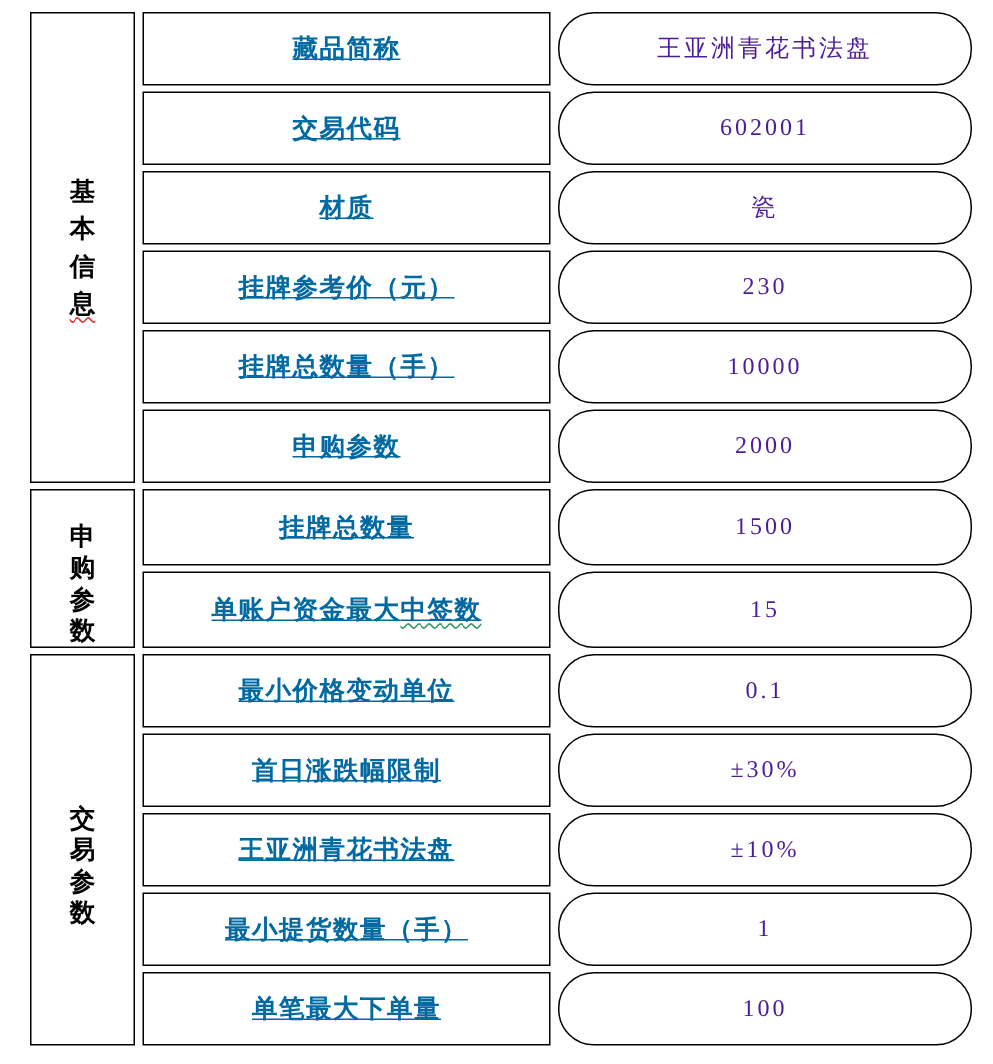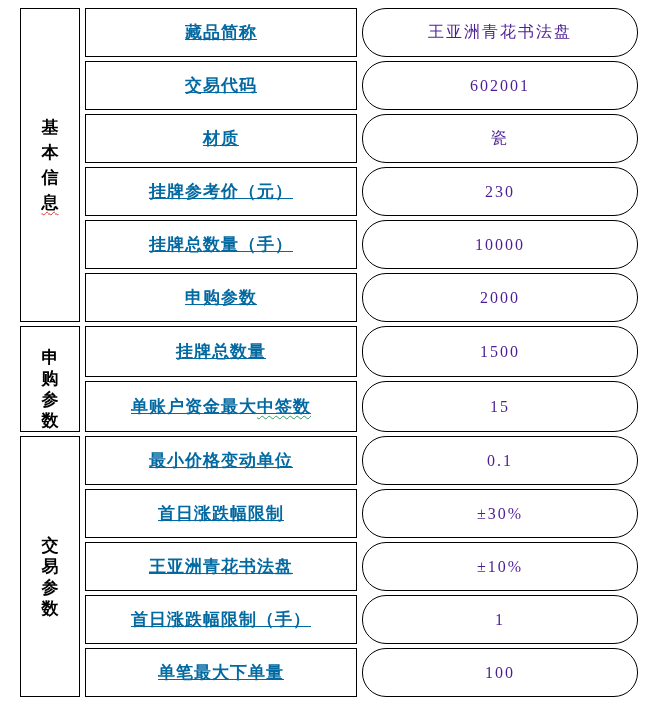--- a/index.html
+++ b/index.html
@@ -19,21 +19,21 @@
   .spec-table tr { height: 49px; }
   .spec-table td {
     border: 1.5px solid #000;
     box-sizing: border-box;
     text-align: center;
     vertical-align: middle;
     padding: 0;
     overflow: hidden;
   }
   td.group-cell {
-    width: 60px;
+    width: 70px;
     font-size: 17px;
     font-weight: bold;
     color: #000;
   }
   td.label-cell {
     width: 272px;
     font-size: 17px;
     font-weight: bold;
     color: #0369a1;
     letter-spacing: 1px;
@@ -128,21 +128,21 @@
     </tr>
     <tr>
       <td class="label-cell">首日涨跌幅限制</td>
       <td class="value-cell">±30%</td>
     </tr>
     <tr>
       <td class="label-cell">王亚洲青花书法盘</td>
       <td class="value-cell">±10%</td>
     </tr>
     <tr>
-      <td class="label-cell">首日涨跌幅限制（手）</td>
+      <td class="label-cell">最小提货数量（手）</td>
       <td class="value-cell">1</td>
     </tr>
     <tr>
       <td class="label-cell">单笔最大下单量</td>
       <td class="value-cell">100</td>
     </tr>
   </tbody>
 </table>
 
 </body></html>

